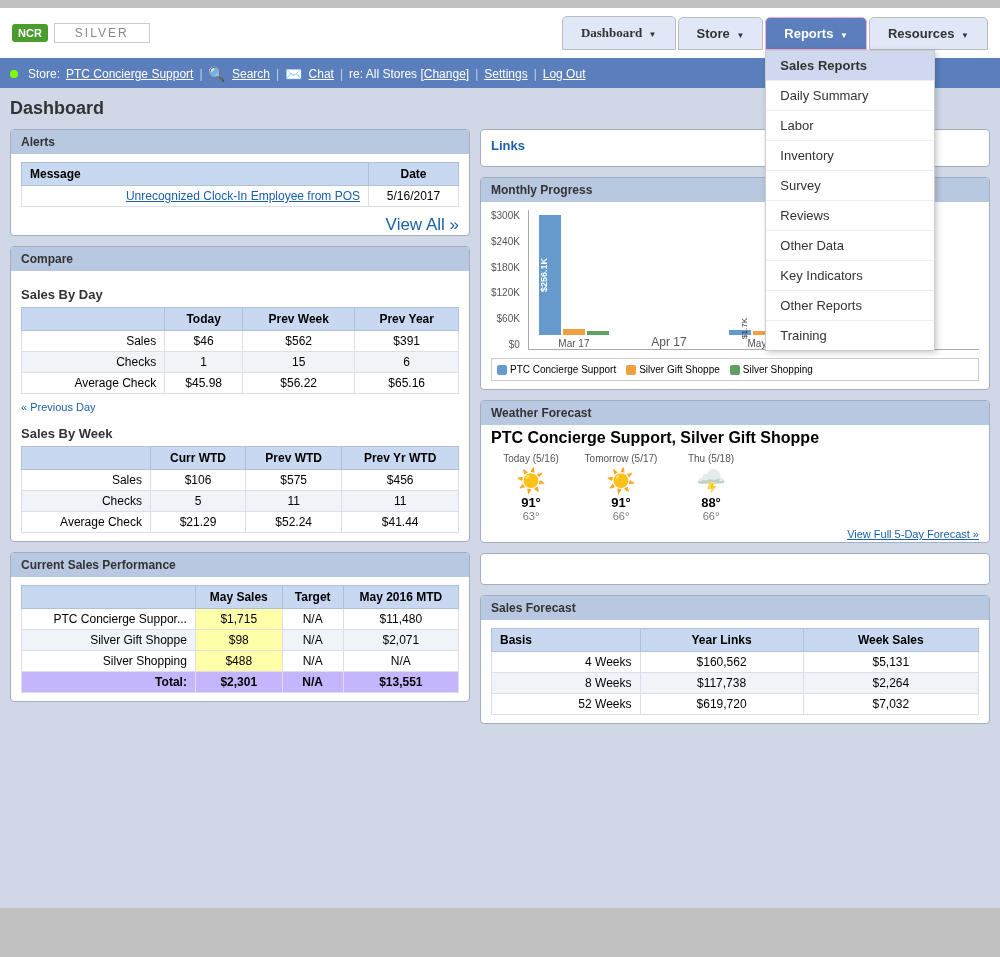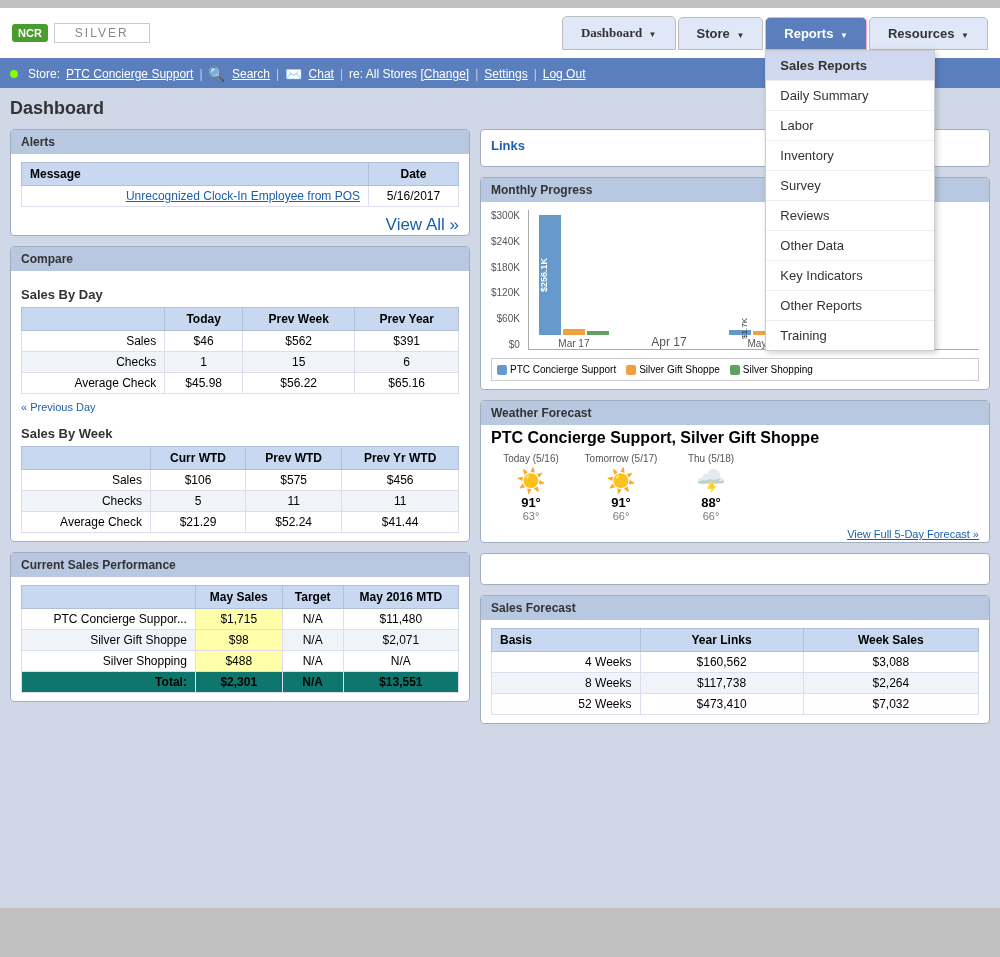--- a/index.html
+++ b/index.html
@@ -271,21 +271,21 @@
                   <td class="highlight-yellow">$98</td>
                   <td>N/A</td>
                   <td>$2,071</td>
                 </tr>
                 <tr>
                   <td>Silver Shopping</td>
                   <td class="highlight-yellow">$488</td>
                   <td>N/A</td>
                   <td>N/A</td>
                 </tr>
-                <tr style="background:#0f766e;">
+                <tr style="background:#c4b5fd;">
                   <td style="text-align:right; font-weight:bold;">Total:</td>
                   <td style="font-weight:bold;">$2,301</td>
                   <td style="font-weight:bold;">N/A</td>
                   <td style="font-weight:bold;">$13,551</td>
                 </tr>
               </tbody>
             </table>
           </div>
         </div>
 
@@ -406,30 +406,30 @@
                 <tr>
                   <th>Basis</th>
                   <th>Year Links</th>
                   <th>Week Sales</th>
                 </tr>
               </thead>
               <tbody>
                 <tr>
                   <td>4 Weeks</td>
                   <td>$160,562</td>
-                  <td>$3,088</td>
+                  <td>$5,131</td>
                 </tr>
                 <tr>
                   <td>8 Weeks</td>
                   <td>$117,738</td>
                   <td>$2,264</td>
                 </tr>
                 <tr>
                   <td>52 Weeks</td>
-                  <td>$473,410</td>
+                  <td>$619,720</td>
                   <td>$7,032</td>
                 </tr>
               </tbody>
             </table>
           </div>
         </div>
 
       </div>
     </div>
   </div>

